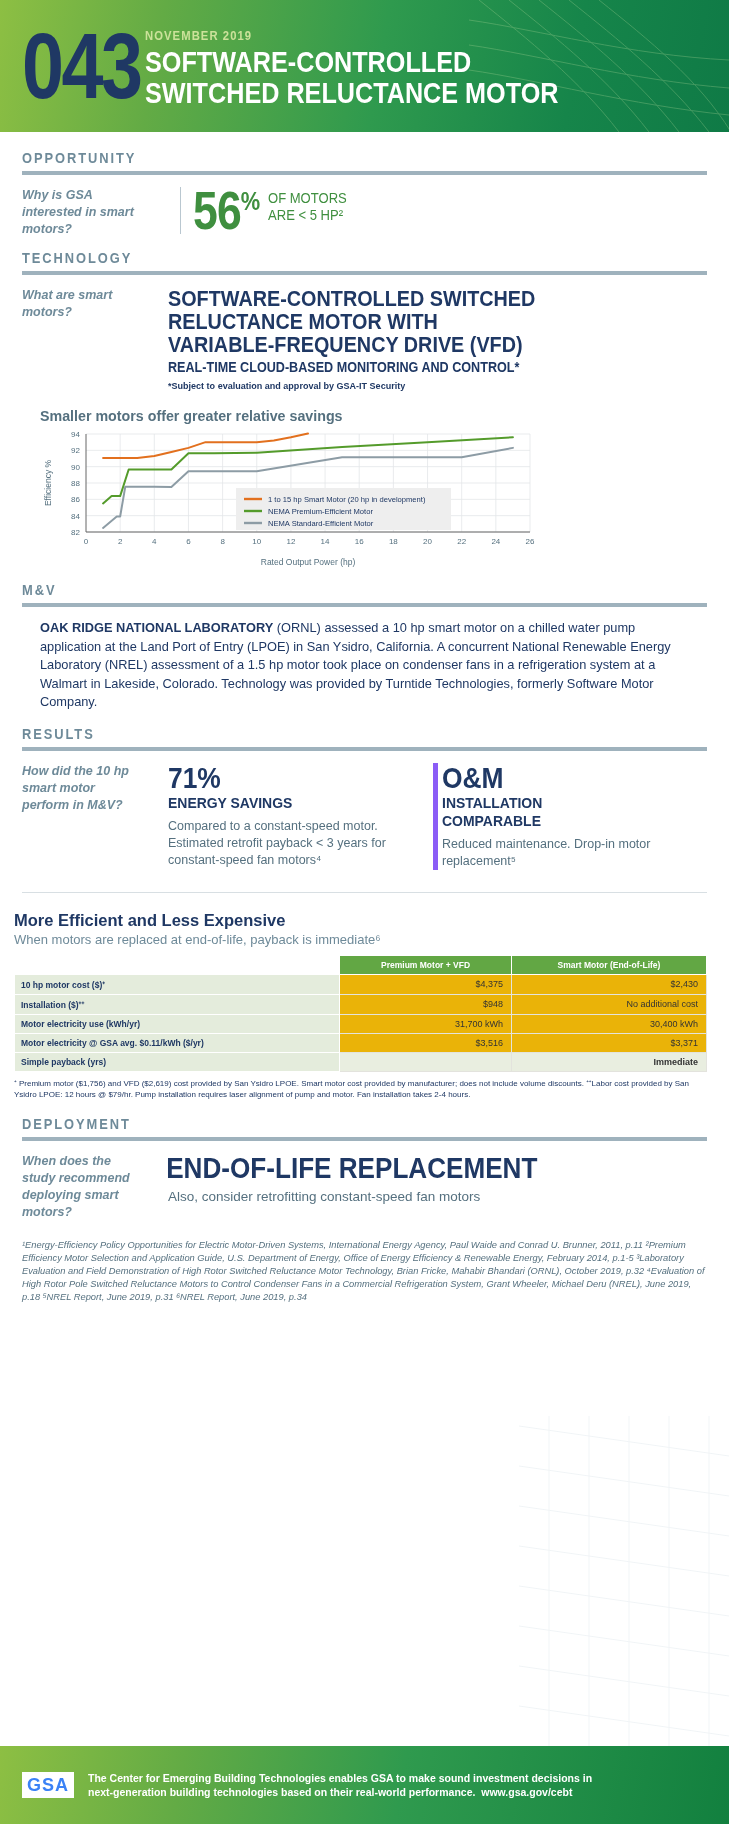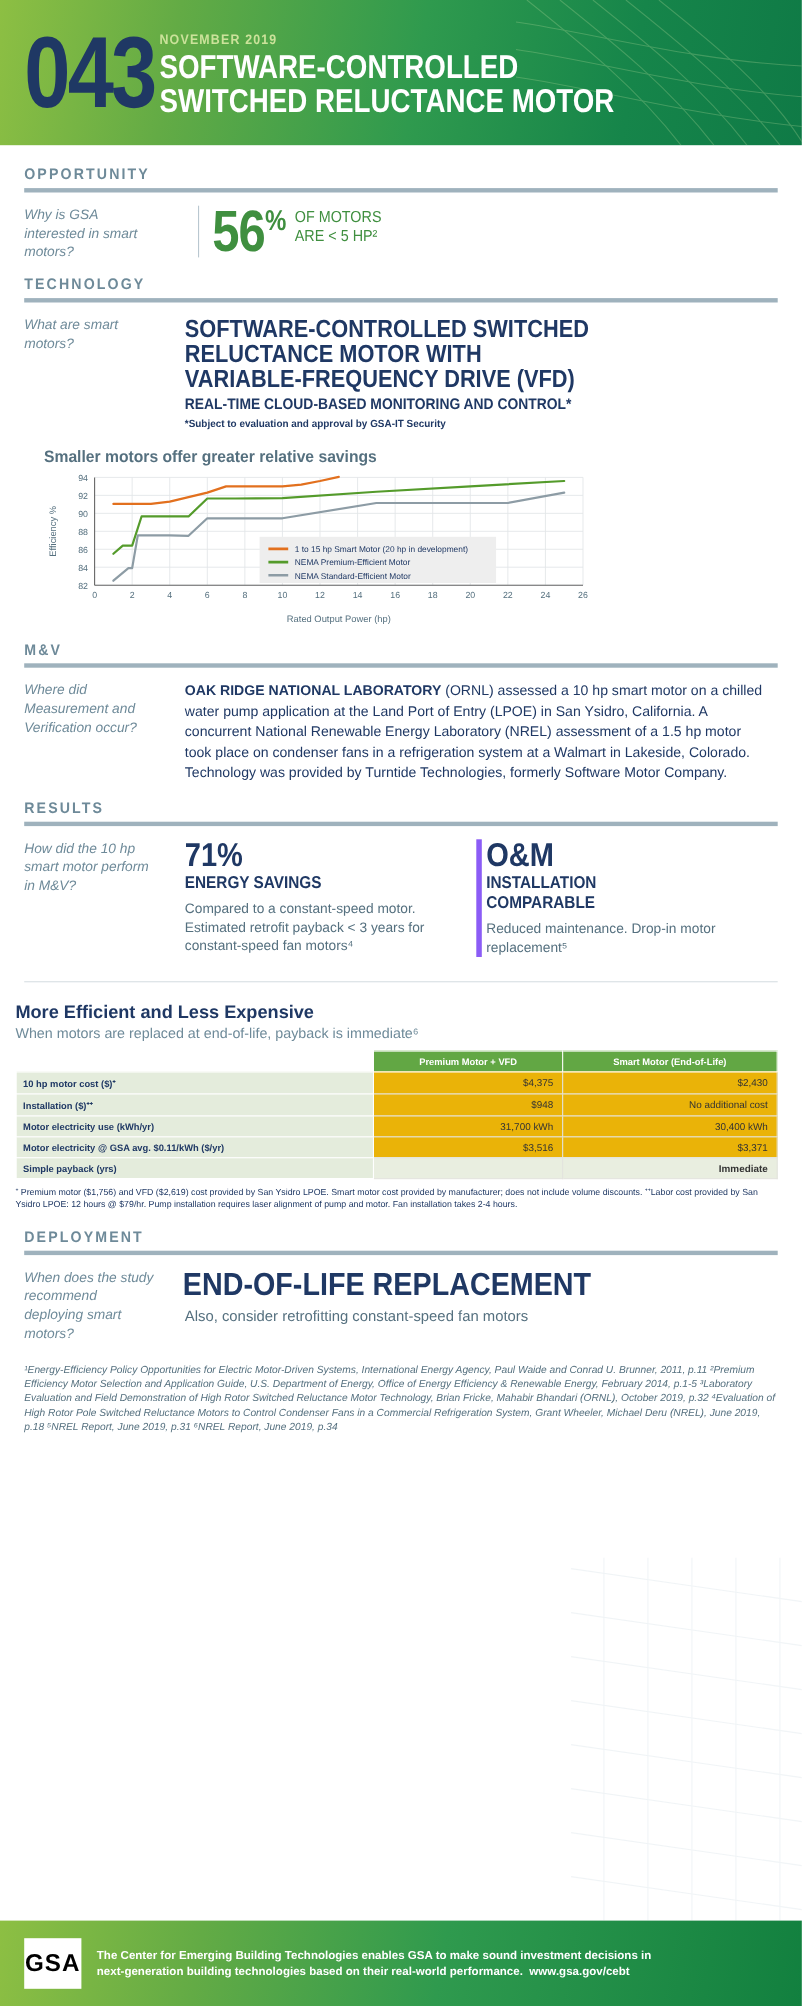--- a/index.html
+++ b/index.html
@@ -44,21 +44,21 @@
   .sec-head {
     font-size:14px; font-weight:bold; letter-spacing:2.1px;
     color:#6e8a99; transform:scaleX(0.92); transform-origin:left center;
     margin-bottom:5px;
   }
   .sec-rule { height:4px; background:#9fb2bd; margin-bottom:12px; }
 
   .row { display:flex; }
   .qcol {
     width:128px; flex:0 0 128px; padding-right:8px;
-    font-size:12.5px; line-height:17px; font-style:italic; color:#6e8a99;
+    font-size:12.5px; line-height:17px; font-style:italic; color:#6e8a99;font-weight:bold;
   }
   .ccol { flex:1; }
 
   
   .stats { display:flex; align-items:flex-start; padding-left:18px; }
   .stat { display:flex; align-items:flex-start; }
   .stat .big {
     font-family:"Liberation Sans Narrow","Liberation Sans",sans-serif;
     font-size:53px; line-height:47px; font-weight:bold; color:#3f8f3f;
     transform:scaleX(0.84); transform-origin:left top; letter-spacing:-1px;
@@ -149,22 +149,22 @@
   }
   .fn i { font-style:italic; }
 
   
   .footer {
     position:absolute; bottom:0; left:0; width:729px; height:78px;
     background:linear-gradient(100deg,#8dbf43 0%,#63ab45 25%,#2f9a4e 55%,#12803f 100%);
     display:flex; align-items:center; padding:0 22px;
   }
   .gsa-logo {
-    width:52px; height:46px; background:#fff; color:#000000;
-    font-weight:bold; font-size:22px; letter-spacing:1px;
+    width:52px; height:26px; background:#fff; color:#3b82f6;
+    font-weight:bold; font-size:18px; letter-spacing:1px;
     display:flex; align-items:center; justify-content:center;
     flex:0 0 52px; margin-right:14px;
   }
   .footer-text { color:#fff; font-size:10.5px; line-height:14px; font-weight:bold; }
 
   .bg-pattern {
     position:absolute; right:0; bottom:78px; width:210px; height:330px;
     opacity:.10; pointer-events:none;
   }
 </style>
@@ -296,21 +296,20 @@
           <line x1="204" y1="95" x2="222" y2="95" stroke="#8d9ca5" stroke-width="2.4"></line>
           <text x="228" y="98" font-size="7.6" fill="#1f3864" font-family="&quot;Liberation Sans&quot;, sans-serif">NEMA Standard-Efficient Motor</text>
         </svg>
     </div>
   </div>
 
   <div class="sec" style="padding-top:14px;">
     <div class="sec-head">M&amp;V</div>
     <div class="sec-rule"></div>
     <div class="row">
-      <div class="qcol">Where did Measurement and Verification occur?</div>
       <div class="ccol mv-text" style="padding-left:18px;padding-right:12px;">
         <b>OAK RIDGE NATIONAL LABORATORY</b><span> (ORNL) assessed a 10 hp smart motor on a chilled water pump application at the Land Port of Entry (LPOE) in San Ysidro, California. A concurrent National Renewable Energy Laboratory (NREL) assessment of a 1.5 hp motor took place on condenser fans in a refrigeration system at a Walmart in Lakeside, Colorado. Technology was provided by Turntide Technologies, formerly Software Motor Company.</span>
       </div>
     </div>
   </div>
 
   <div class="sec" style="padding-top:14px;">
     <div class="sec-head">RESULTS</div>
     <div class="sec-rule"></div>
     <div class="row">

